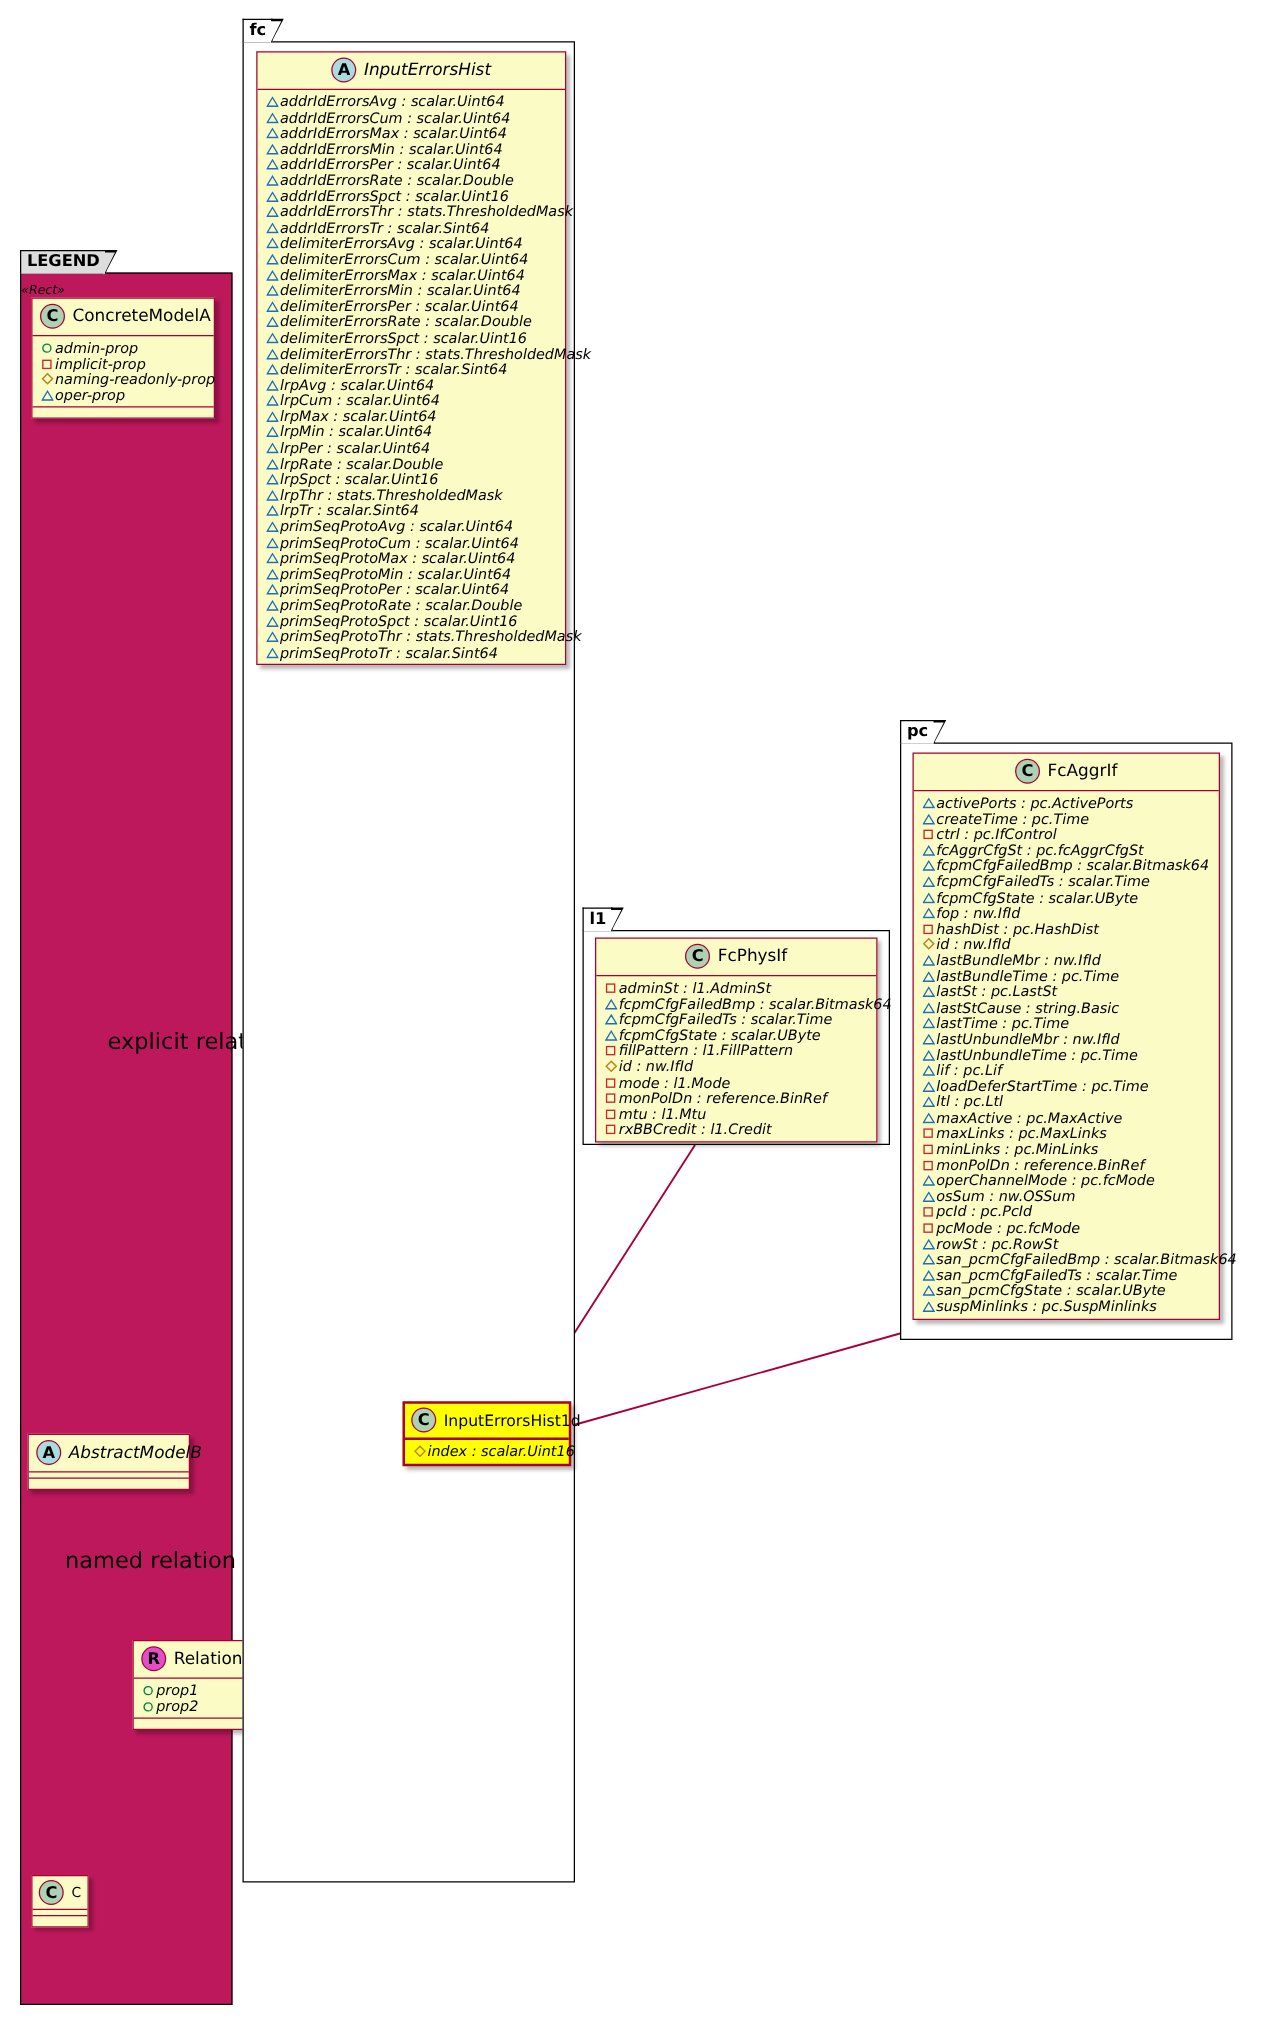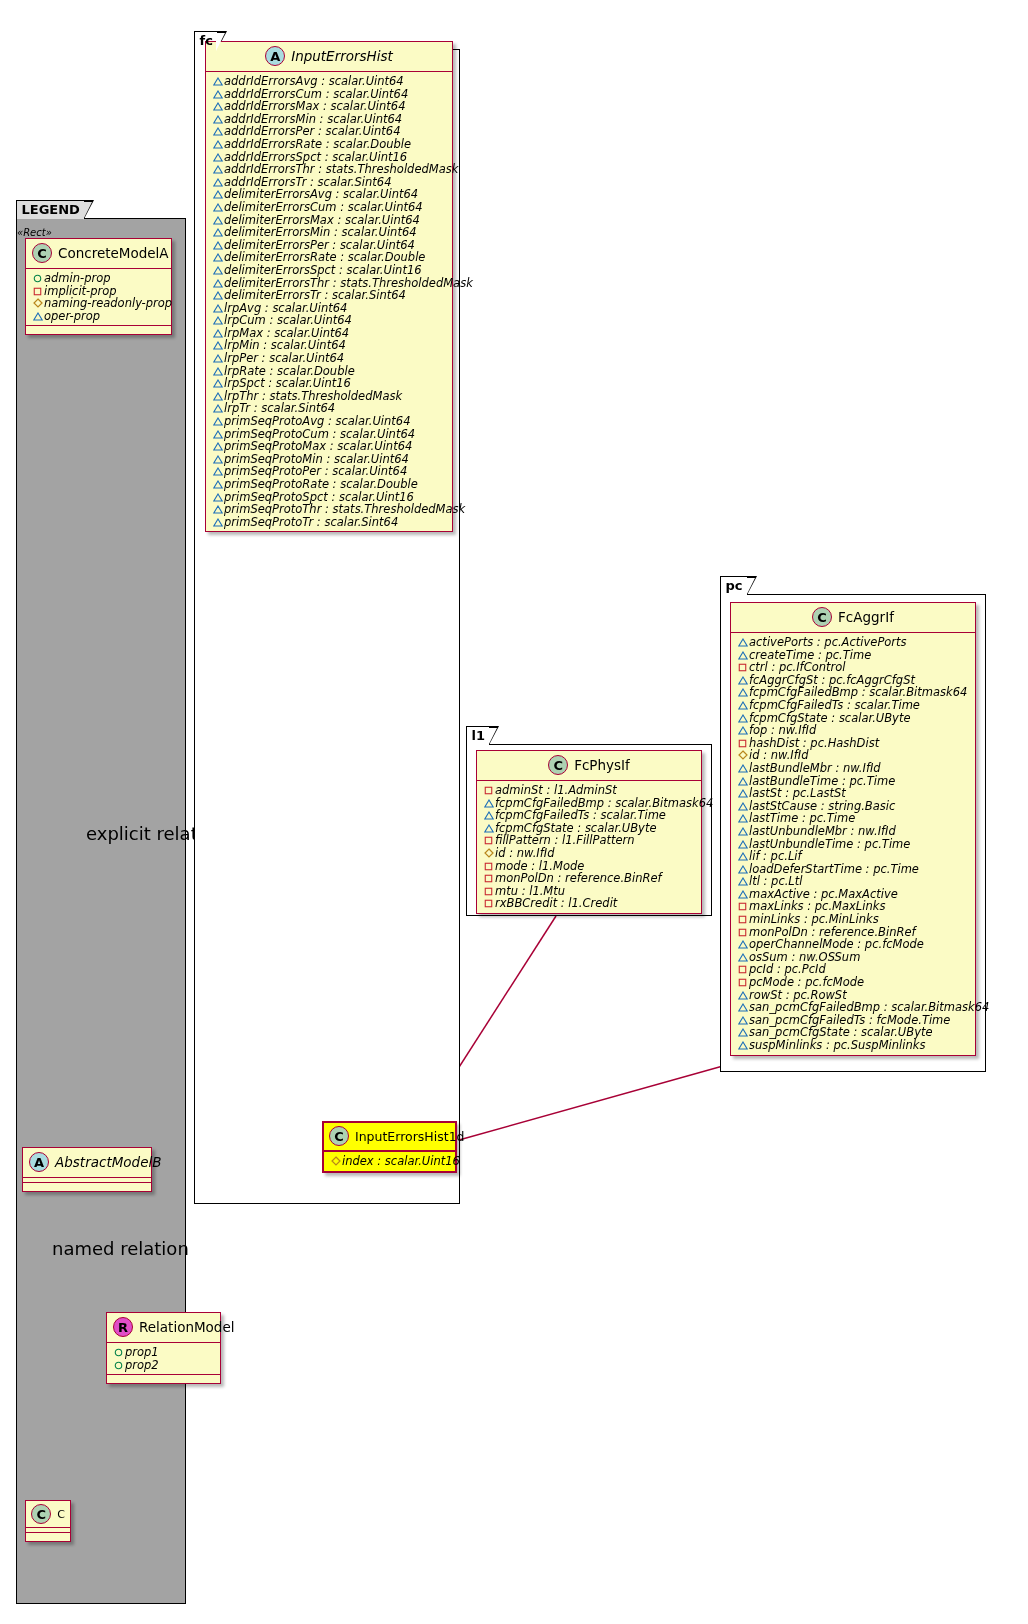--- a/index.html
+++ b/index.html
@@ -14,21 +14,21 @@
   }
   .canvas { position: absolute; left:0; top:0; width:1028px; height:1624px; }
 
   
   .pkg {
     position: absolute;
     box-sizing: border-box;
     border: 1.5px solid #000000;
     background: #ffffff;
   }
-  .pkg.legend-pkg { background: #a3a3a3; }
+  .pkg.legend-pkg { background: #be185d; }
   .pkg-tab {
     position: absolute;
     top: -19px; left: -1.5px;
     height: 19px;
     box-sizing: border-box;
     border: 1.5px solid #000000;
     border-bottom: none;
     background: #ffffff;
     font-size: 13px;
     font-weight: bold;
@@ -224,21 +224,21 @@
     <div class="cls-title" style="padding:3px 4px;">
       <span class="badge c">C</span><span class="ttl" style="font-size:11px;">C</span>
     </div>
     <div class="cls-attrs" style="height:4px; padding:0;"></div>
     <div class="cls-empty-sec"></div>
   </div>
 
   <div class="edge-label" style="left:86px; top:823px;">explicit relation</div>
   <div class="edge-label" style="left:52px; top:1238px;">named relation</div>
 
-  <div class="pkg" style="left:194px; top:33px; width:266px; height:1155px;margin-top:16px;">
+  <div class="pkg" style="left:194px; top:33px; width:266px; height:1473px;">
     <div class="pkg-tab" style="min-width:22px;">
       <span>fc</span>
     </div>
   </div>
 
   <div class="cls" style="left:205px; top:41px; width:248px;">
     <div class="cls-title italic">
       <span class="badge a">A</span><span class="ttl">InputErrorsHist</span>
     </div>
     <div class="cls-attrs">
@@ -504,21 +504,21 @@
               <rect x="1.4" y="1.4" width="7.2" height="7.2" fill="none" stroke="#c82930" stroke-width="1.2"></rect>
             </svg></span><span>pcMode : pc.fcMode</span></span>
         <span class="attr"><span class="gl"><svg class="gi" width="10" height="9" viewBox="0 0 10 9">
               <path d="M5,1 L9.2,8 L0.8,8 z" fill="none" stroke="#1d6fb8" stroke-width="1.1"></path>
             </svg></span><span>rowSt : pc.RowSt</span></span>
         <span class="attr"><span class="gl"><svg class="gi" width="10" height="9" viewBox="0 0 10 9">
               <path d="M5,1 L9.2,8 L0.8,8 z" fill="none" stroke="#1d6fb8" stroke-width="1.1"></path>
             </svg></span><span>san_pcmCfgFailedBmp : scalar.Bitmask64</span></span>
         <span class="attr"><span class="gl"><svg class="gi" width="10" height="9" viewBox="0 0 10 9">
               <path d="M5,1 L9.2,8 L0.8,8 z" fill="none" stroke="#1d6fb8" stroke-width="1.1"></path>
-            </svg></span><span>san_pcmCfgFailedTs : fcMode.Time</span></span>
+            </svg></span><span>san_pcmCfgFailedTs : scalar.Time</span></span>
         <span class="attr"><span class="gl"><svg class="gi" width="10" height="9" viewBox="0 0 10 9">
               <path d="M5,1 L9.2,8 L0.8,8 z" fill="none" stroke="#1d6fb8" stroke-width="1.1"></path>
             </svg></span><span>san_pcmCfgState : scalar.UByte</span></span>
         <span class="attr"><span class="gl"><svg class="gi" width="10" height="9" viewBox="0 0 10 9">
               <path d="M5,1 L9.2,8 L0.8,8 z" fill="none" stroke="#1d6fb8" stroke-width="1.1"></path>
             </svg></span><span>suspMinlinks : pc.SuspMinlinks</span></span>
       </div>
   </div>
 
 </div>

